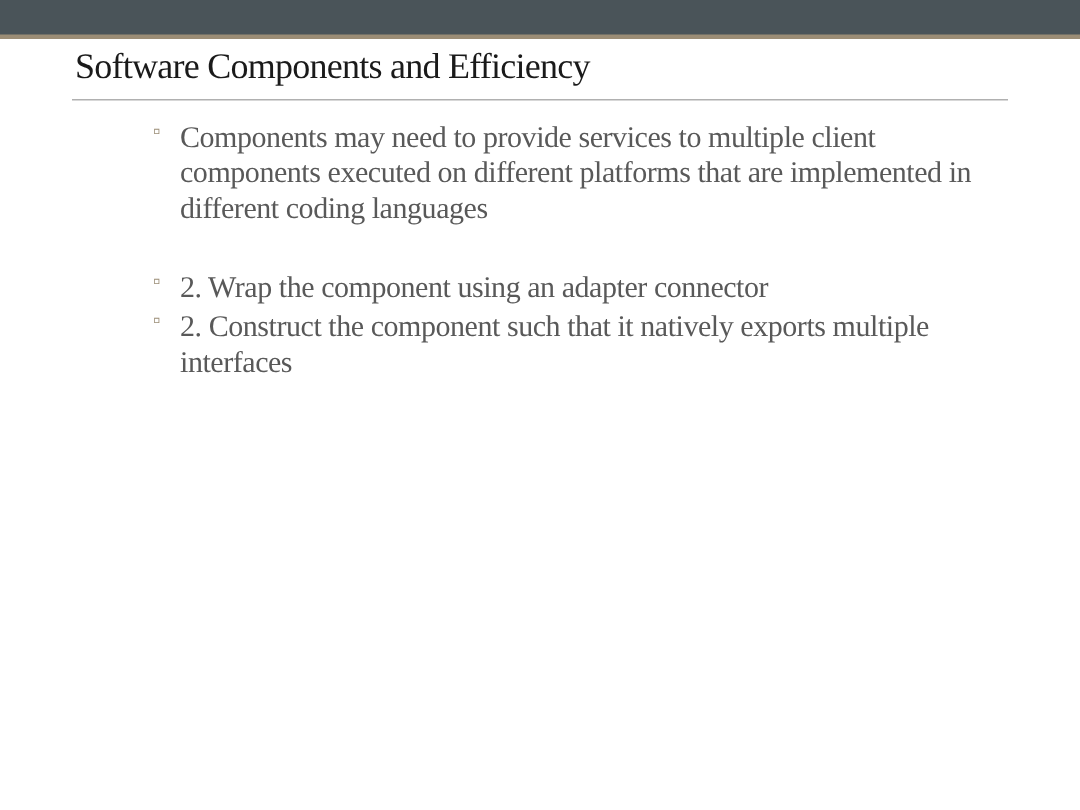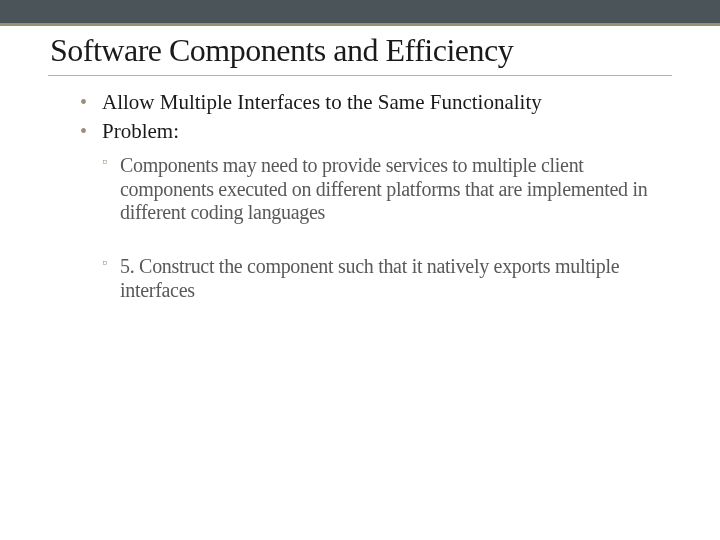--- a/index.html
+++ b/index.html
@@ -14,21 +14,21 @@
   .header-bar {
     width: 100%;
     height: 26px;
     background: #4a5459;
     border-bottom: 3px solid #9b8d76;
   }
   .content {
     padding: 6px 50px 0 50px;
   }
   .title {
-    font-size: 32px;
+    font-size: 24px;
     font-weight: normal;
     color: #1a1a1a;
     line-height: 1.15;
     margin-bottom: 6px;
     letter-spacing: -0.5px;
   }
   .divider {
     border: none;
     border-top: 1px solid #b0b0b0;
     margin-bottom: 14px;
@@ -83,26 +83,23 @@
 </style>
 </head>
 <body>
 
 <div class="header-bar"></div>
 
 <div class="content">
   <h1 class="title">Software Components and Efficiency</h1>
   <hr class="divider">
 
-  <ul class="bullet-list">
-    <li class="bullet-item">Allow Multiple Interfaces to the Same Functionality</li>
-    <li class="bullet-item">Problem:</li>
-  </ul>
   <ul class="sub-list">
     <li class="sub-item">Components may need to provide services to multiple client components executed on different platforms that are implemented in different coding languages</li>
   </ul>
 
   <div class="spacer"></div>
 
   <ul class="sub-list">
-    <li class="sub-item">5.  Construct  the component such that it natively exports multiple interfaces</li>
+    <li class="sub-item">2.  Wrap the component using an adapter connector</li>
+    <li class="sub-item">2.  Construct  the component such that it natively exports multiple interfaces</li>
   </ul>
 </div>
 
 </body></html>

